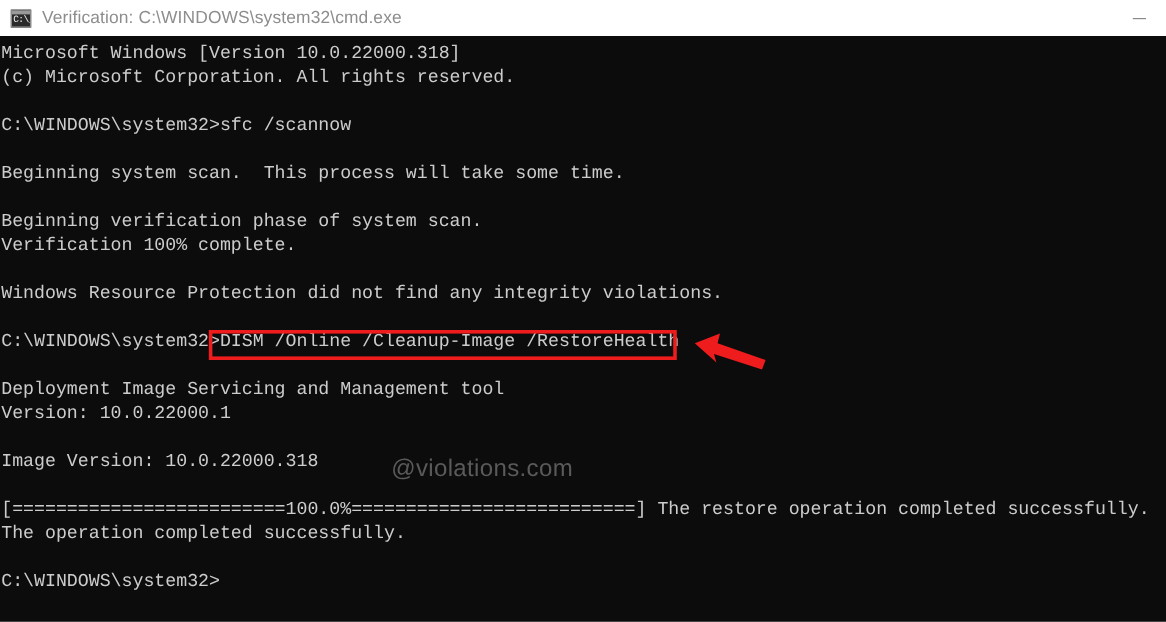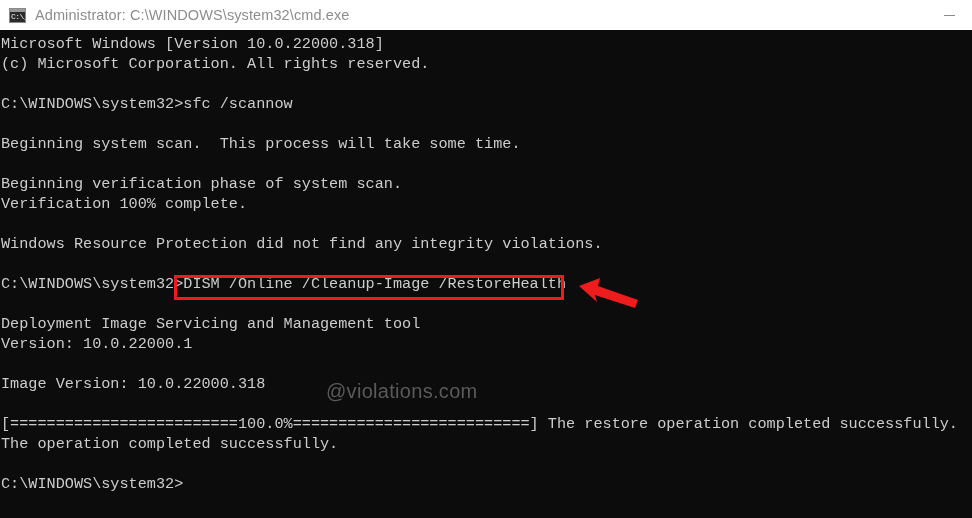--- a/index.html
+++ b/index.html
@@ -155,21 +155,21 @@
 <body>
 
 <div id="window" style="background: rgb(12, 12, 12);">
 
   <div id="titlebar" style="background: rgb(255, 255, 255);">
     <div id="titlebar-left">
       <div id="app-icon">
         <div class="icon-topbar"></div>
         <div class="icon-prompt">C:\_</div>
       </div>
-      <div id="window-title" style="color: rgb(141, 141, 141);">Administrator: C:\WINDOWS\system32\cmd.exe</div>
+      <div id="window-title" style="color: rgb(141, 141, 141);">Verification: C:\WINDOWS\system32\cmd.exe</div>
     </div>
     <div id="titlebar-controls">
       <div class="win-btn">
         <div class="dash"></div>
       </div>
     </div>
   </div>
 
   <div id="console" style="background: rgb(12, 12, 12); color: rgb(204, 204, 204);"><div class="line">Microsoft Windows [Version 10.0.22000.318]</div><div class="line">(c) Microsoft Corporation. All rights reserved.</div><div class="line">&nbsp;</div><div class="line">C:\WINDOWS\system32&gt;sfc /scannow</div><div class="line">&nbsp;</div><div class="line">Beginning system scan.  This process will take some time.</div><div class="line">&nbsp;</div><div class="line">Beginning verification phase of system scan.</div><div class="line">Verification 100% complete.</div><div class="line">&nbsp;</div><div class="line">Windows Resource Protection did not find any integrity violations.</div><div class="line">&nbsp;</div><div class="line">C:\WINDOWS\system32&gt;DISM /Online /Cleanup-Image /RestoreHealth</div><div class="line">&nbsp;</div><div class="line">Deployment Image Servicing and Management tool</div><div class="line">Version: 10.0.22000.1</div><div class="line">&nbsp;</div><div class="line">Image Version: 10.0.22000.318</div><div class="line">&nbsp;</div><div class="line">[=========================100.0%==========================] The restore operation completed successfully.</div><div class="line">The operation completed successfully.</div><div class="line">&nbsp;</div><div class="line">C:\WINDOWS\system32&gt;</div></div>
 

